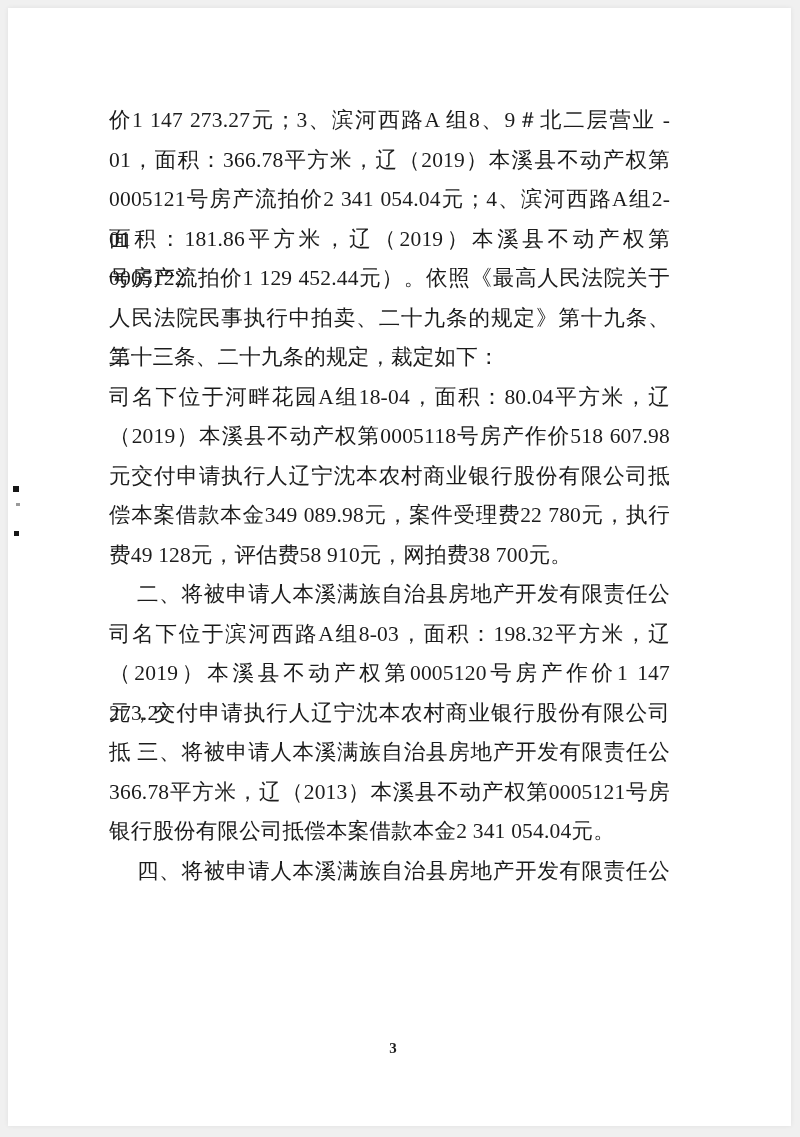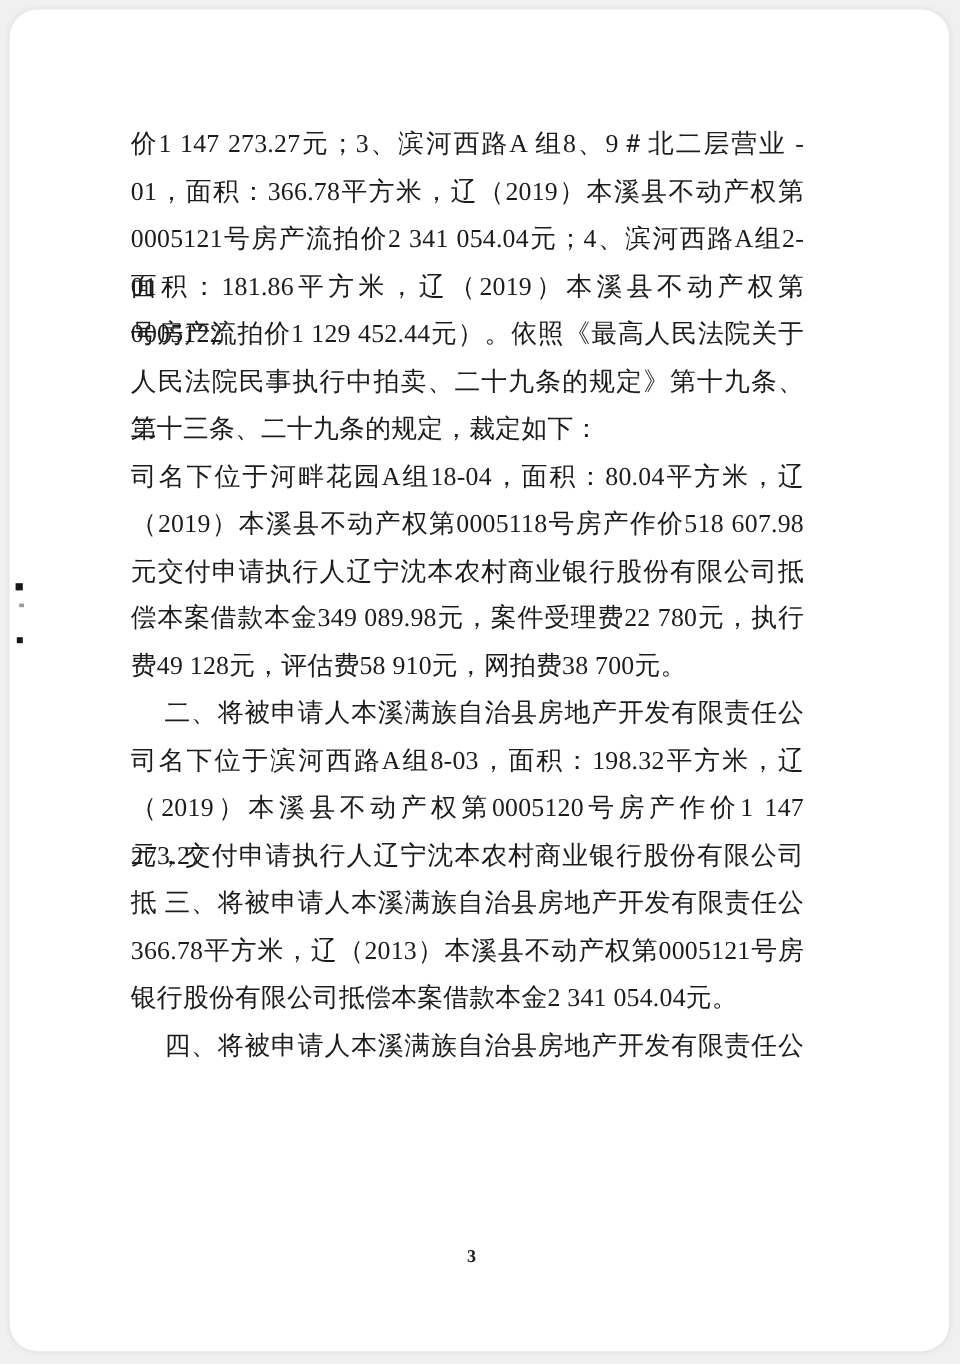--- a/index.html
+++ b/index.html
@@ -18,21 +18,20 @@
     background: #f0f0f0;
   }
   .paper {
     position: absolute;
     left: 8px;
     top: 8px;
     width: 783px;
     height: 1118px;
     background: #ffffff;
     box-shadow: 0 0 5px rgba(0,0,0,0.07);
-    border-radius: 23px;
   }
   .textblock {
     position: absolute;
     left: 101px;
     top: 93px;
     width: 561px;
     color: #1c1c1c;
   }
   .ln {
     height: 39.5px;

